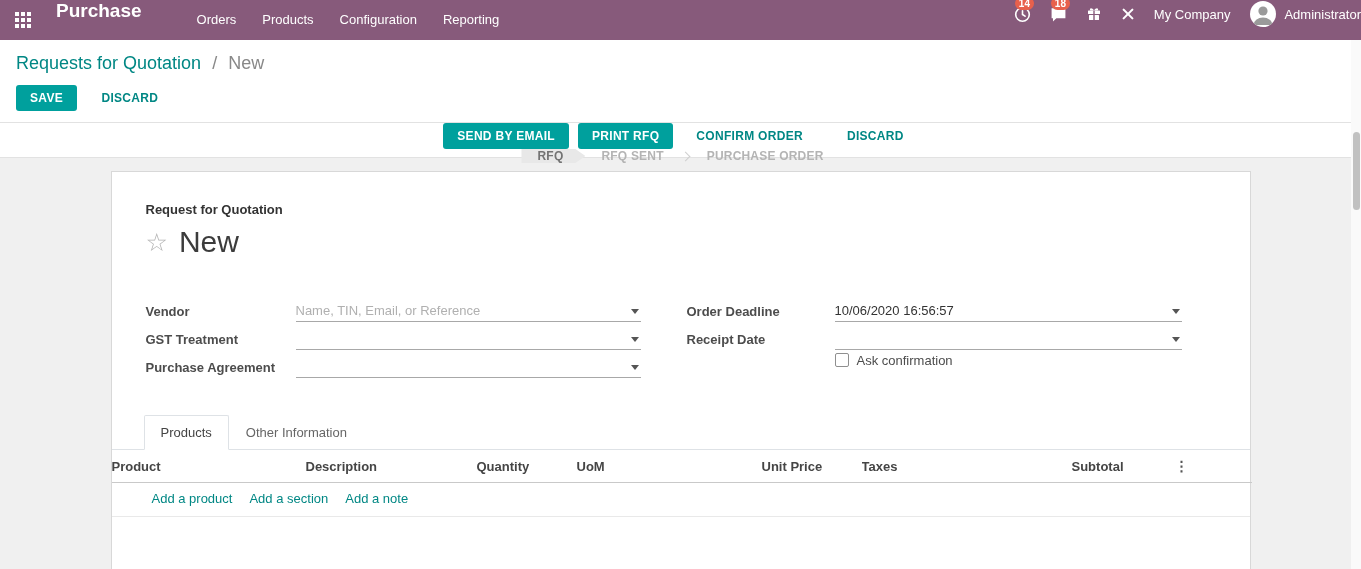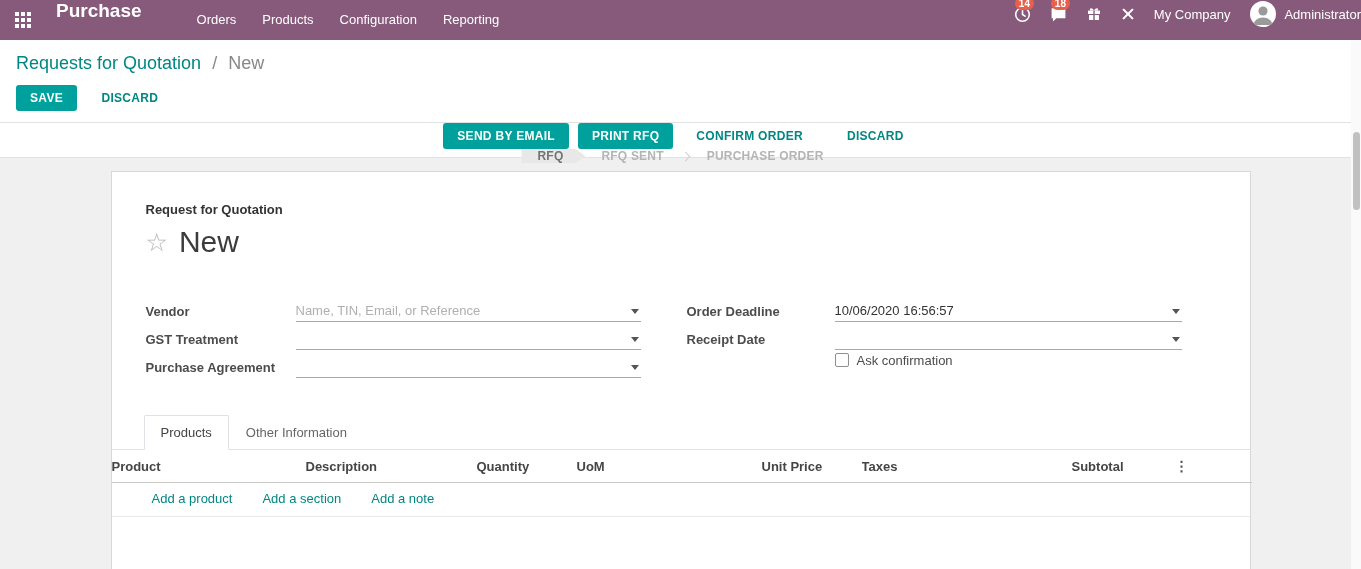--- a/index.html
+++ b/index.html
@@ -70,21 +70,21 @@
   table.lines th { font-size:13px; font-weight:bold; color:#454545; text-align:left; padding:8px 4px 8px 0; border-bottom:1px solid #c9c9c9; overflow:hidden; white-space:nowrap; }
   th.c-product { width:194px; padding-left:40px; }
   th.c-desc { width:171px; }
   th.c-qty { width:100px; text-align:right; }
   th.c-uom { width:185px; padding-left:20px; }
   th.c-price { width:100px; text-align:right; }
   th.c-taxes { width:210px; padding-left:21px; }
   th.c-subtotal { width:103px; text-align:right; }
   th.c-opts { width:77px; text-align:right; padding-right:10px; }
   .kebab { font-size:14px; font-weight:bold; color:#555; cursor:pointer; }
-  .add-links { display:flex; gap:30px; padding:8px 0 10px 40px; border-bottom:1px solid #e9e9e9; }
+  .add-links { display:flex; gap:17px; padding:8px 0 10px 40px; border-bottom:1px solid #e9e9e9; }
   .add-link { font-size:13px; color:#008784; cursor:pointer; }
 
   
   .scrollbar-track { position:absolute; top:40px; right:0; width:10px; height:529px; background:#fafafa; }
   .scrollbar-thumb { position:absolute; top:92px; right:1px; width:7px; height:78px; background:#c1c1c1; border-radius:4px; cursor:pointer; }
 </style>
 </head>
 <body>
 
 <div class="navbar">

